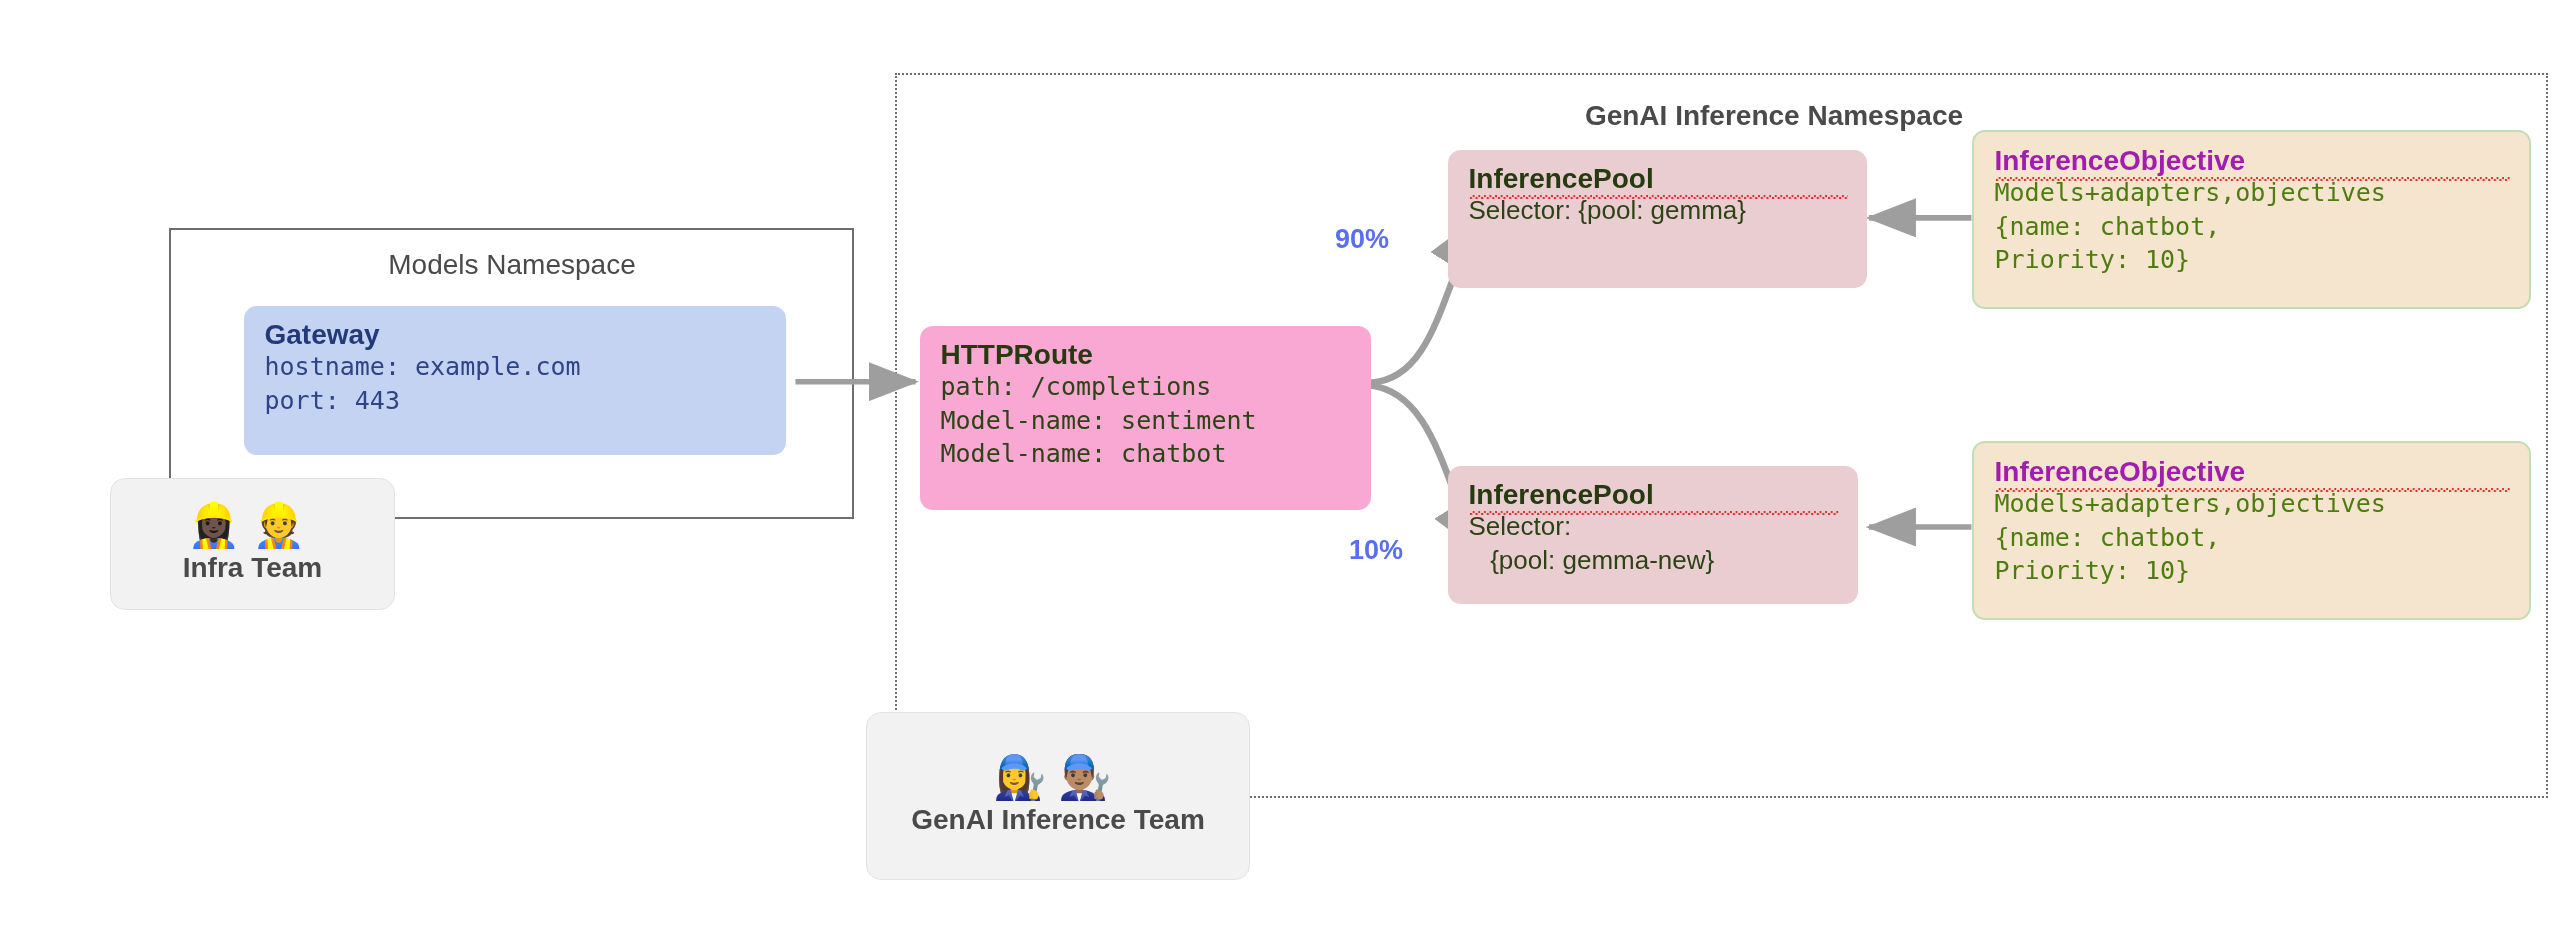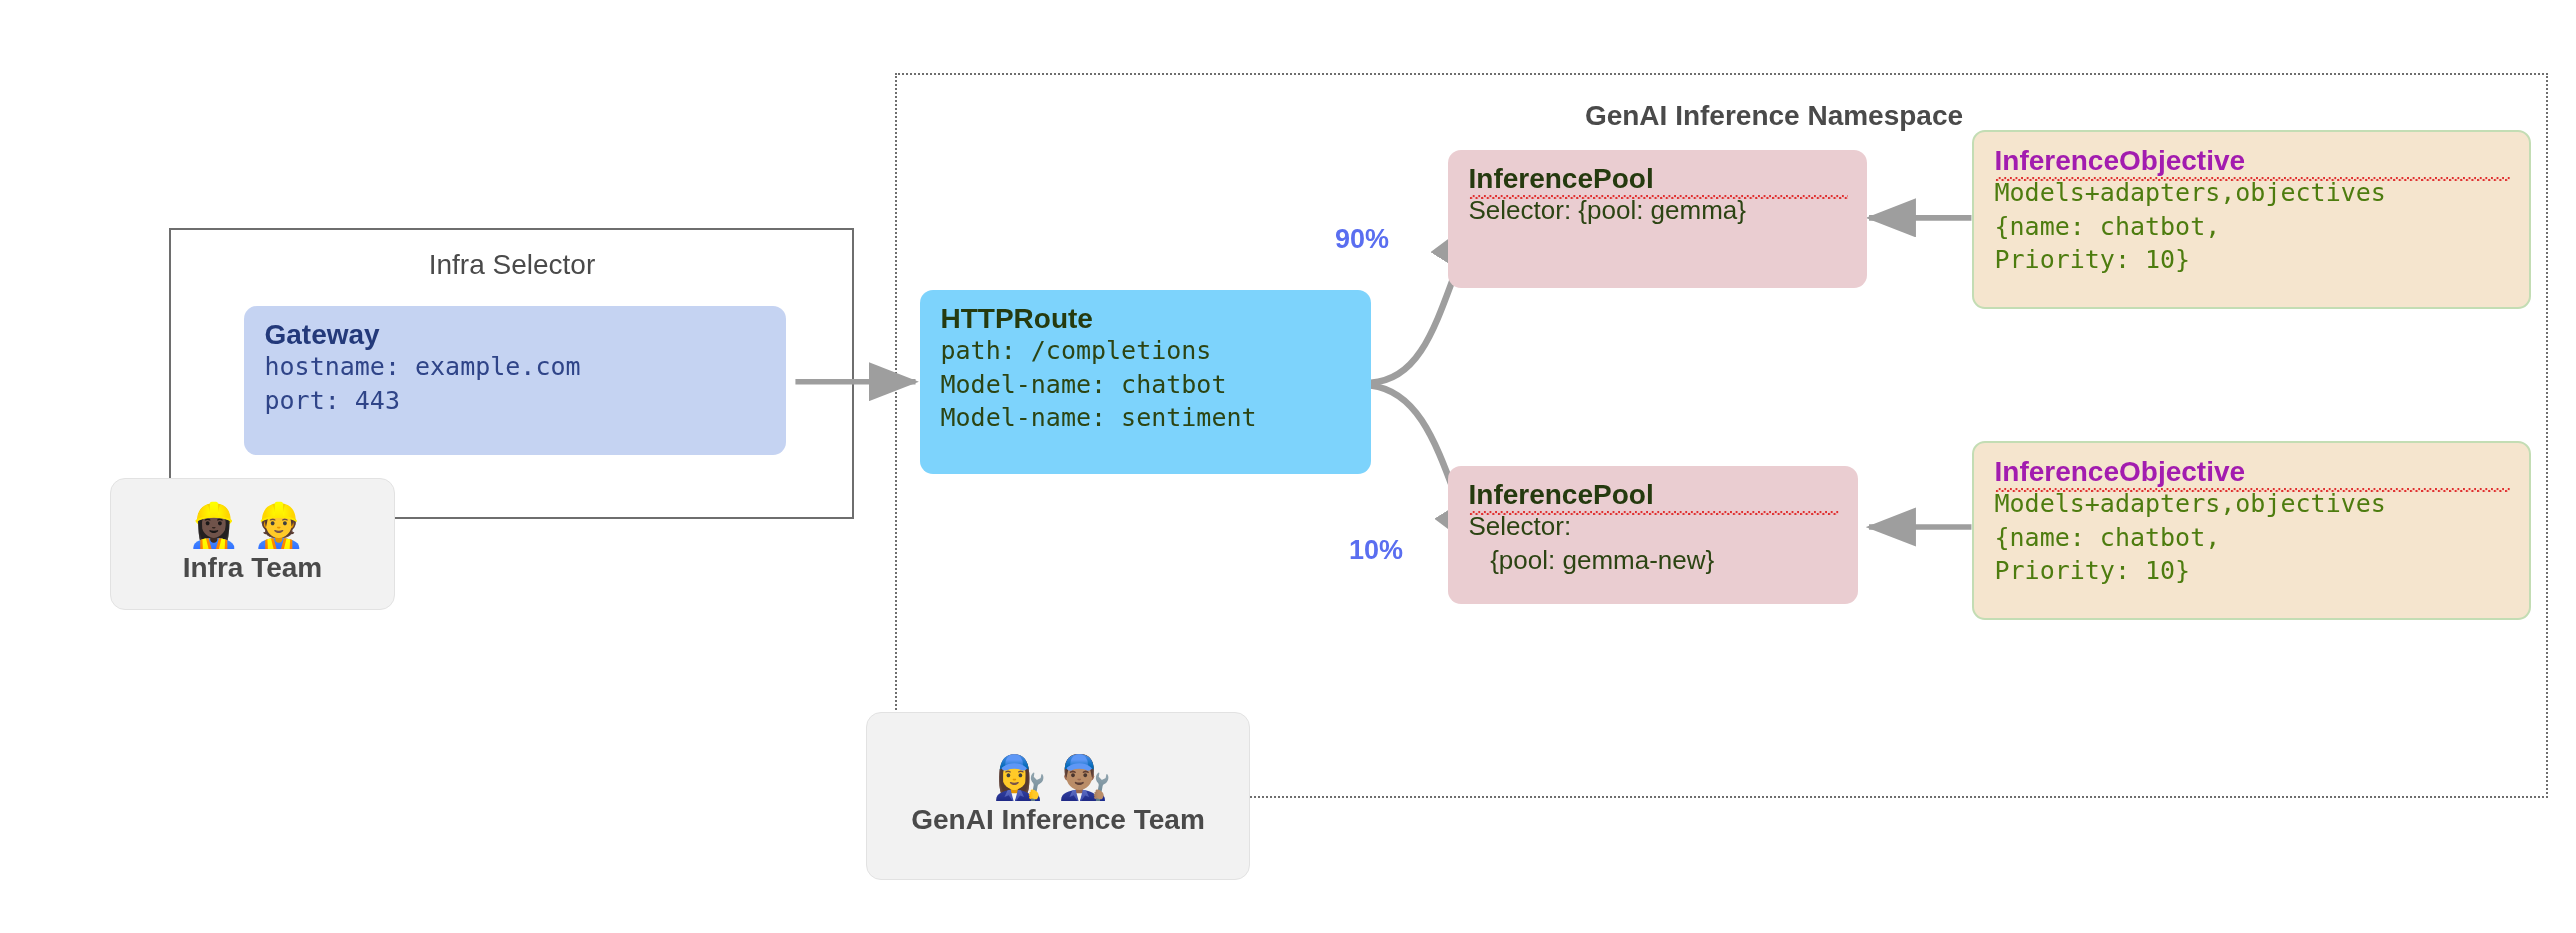--- a/index.html
+++ b/index.html
@@ -96,22 +96,23 @@
   }
 
   .card-gateway {
     background: #c5d3f2;
     color: #2a3f7e;
   }
   .card-gateway .ttl { color: #23397a; }
   .card-gateway .ln  { color: #2f4488; }
 
   .card-route {
-    background: #7dd3fc;
+    background: #f9a8d4;
     color: #2c4413;
+    margin-top: 36px;
   }
   .card-route .ttl { color: #253a0f; }
   .card-route .ln  { color: #2c4413; }
 
   .card-pool {
     background: #eacdd1;
     color: #2c4413;
   }
   .card-pool .ttl { color: #253a0f; }
   .card-pool .ln-sans { color: #2c4413; }
@@ -171,21 +172,21 @@
 </style>
 </head>
 <body>
 
 <div id="canvas">
 
   <div class="ns-dotted" style="left:895px; top:73px; width:1653px; height:725px;"></div>
   <div class="ns-title strong" style="left:1541px; top:100px; width:466px;">GenAI Inference Namespace</div>
 
   <div class="ns-solid" style="left:169px; top:228px; width:685px; height:291px;"></div>
-  <div class="ns-title plain" style="left:279px; top:249px; width:466px;">Infra Selector</div>
+  <div class="ns-title plain" style="left:279px; top:249px; width:466px;">Models Namespace</div>
 
   <svg id="edges" viewBox="0 0 2766 1002" xmlns="http://www.w3.org/2000/svg">
     <defs>
       <marker id="arrowhead" markerWidth="9" markerHeight="7" refX="8.4" refY="3.5" orient="auto" markerUnits="strokeWidth">
         <polygon points="0 0, 9 3.5, 0 7" fill="#9e9e9e"></polygon>
       </marker>
     </defs>
 
     <line x1="854" y1="410" x2="983" y2="410" stroke="#9e9e9e" stroke-width="6" marker-end="url(#arrowhead)"></line>
 
@@ -200,22 +201,22 @@
 
   <div class="card card-gateway" style="left:244px; top:306px; width:542px; height:149px;">
     <span class="ttl">Gateway</span>
     <span class="ln">hostname: example.com</span>
     <span class="ln">port: 443</span>
   </div>
 
   <div class="card card-route" style="left:920px; top:290px; width:451px; height:184px;">
     <span class="ttl">HTTPRoute</span>
     <span class="ln">path: /completions</span>
+    <span class="ln">Model-name: sentiment</span>
     <span class="ln">Model-name: chatbot</span>
-    <span class="ln">Model-name: sentiment</span>
   </div>
 
   <div class="card card-pool" style="left:1448px; top:150px; width:419px; height:138px;">
     <span class="ttl squiggle">InferencePool</span>
     <span class="ln-sans">Selector: {pool: gemma}</span>
   </div>
   <div class="pct" style="left:1335px; top:224px;">90%</div>
 
   <div class="card card-pool" style="left:1448px; top:466px; width:410px; height:138px;">
     <span class="ttl squiggle">InferencePool</span>

